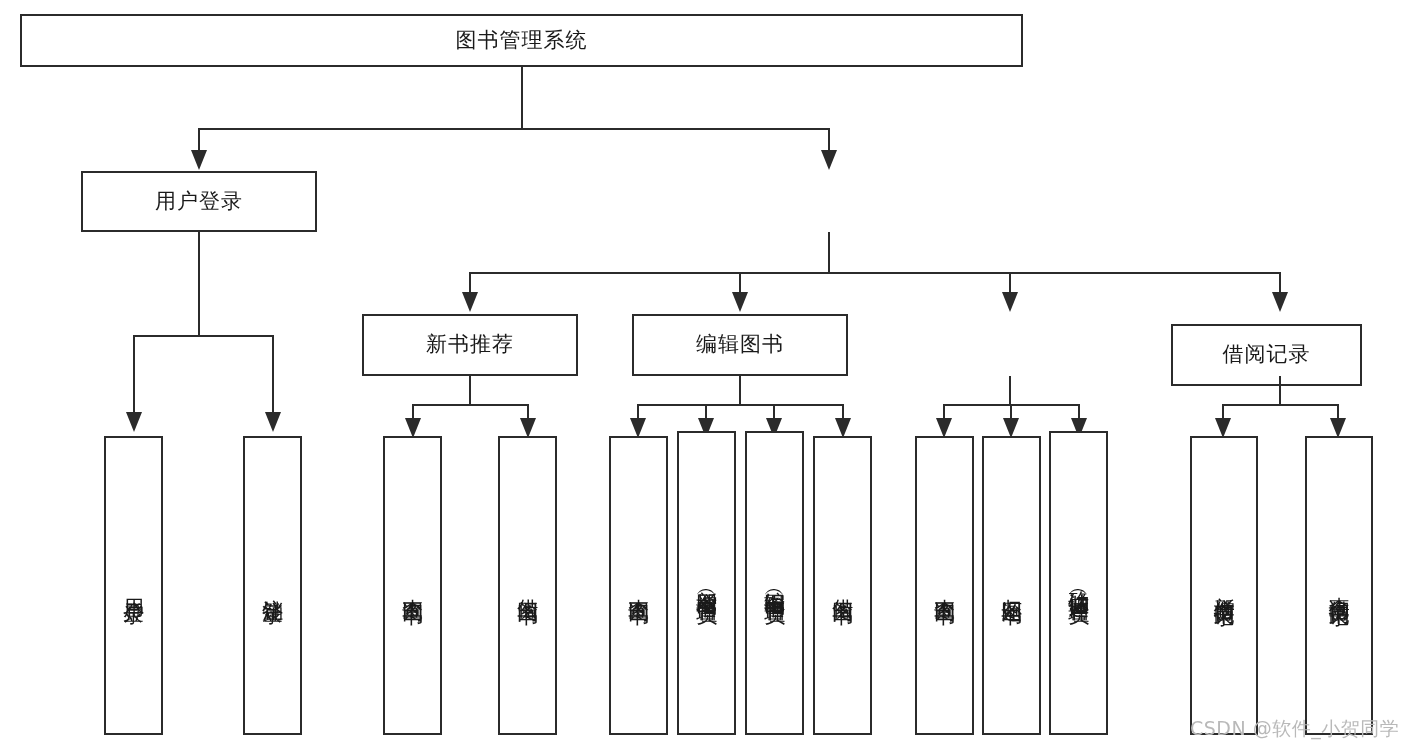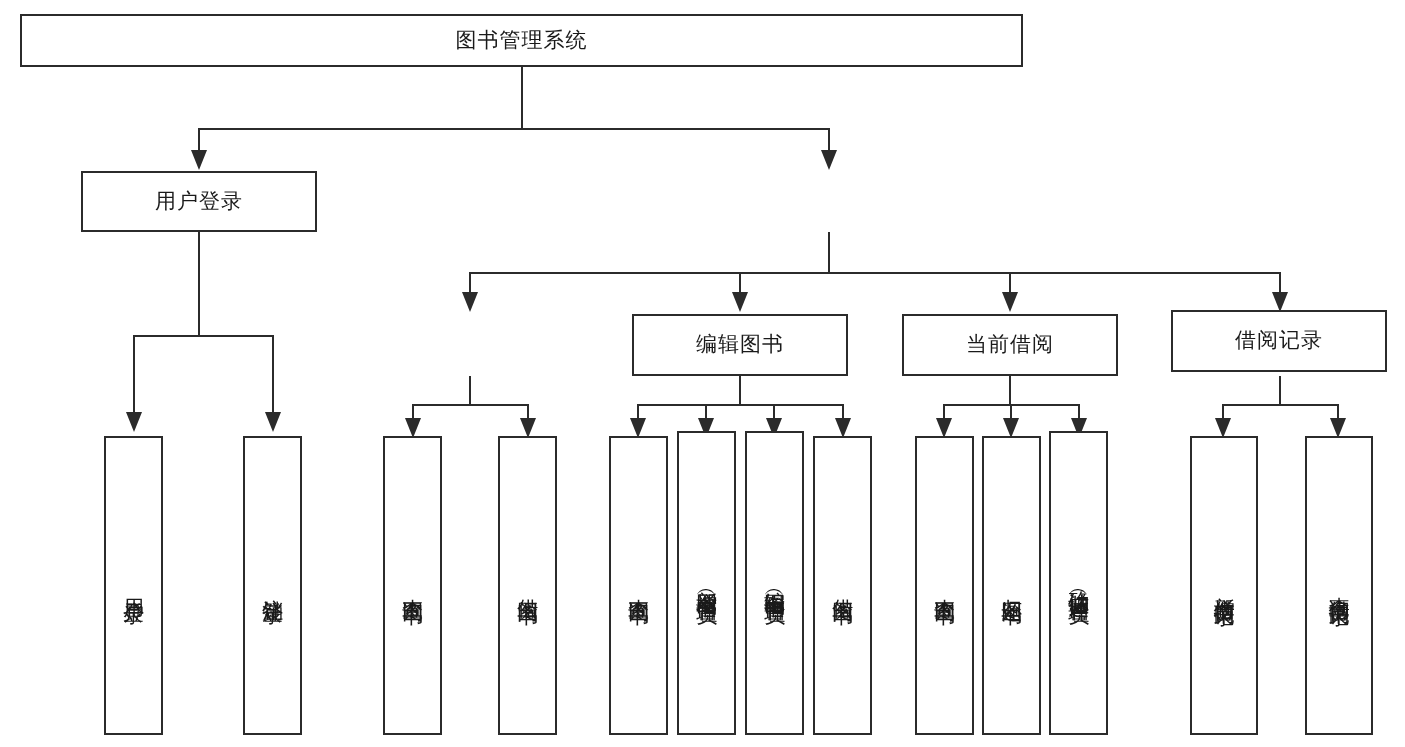--- a/index.html
+++ b/index.html
@@ -100,27 +100,27 @@
   <div class="edge h" style="left:469px; top:272px; width:812px;"></div>
   <div class="edge v" style="left:469px; top:272px; height:25px;"></div>
   <div class="arrow" style="left:462px; top:292px;"></div>
   <div class="edge v" style="left:739px; top:272px; height:25px;"></div>
   <div class="arrow" style="left:732px; top:292px;"></div>
   <div class="edge v" style="left:1009px; top:272px; height:25px;"></div>
   <div class="arrow" style="left:1002px; top:292px;"></div>
   <div class="edge v" style="left:1279px; top:272px; height:25px;"></div>
   <div class="arrow" style="left:1272px; top:292px;"></div>
 
+  <div class="node horizontal" style="left:362px; top:314px; width:216px; height:62px;">
+    <span class="node-label">新书推荐</span>
+  </div>
   <div class="node horizontal" style="left:632px; top:314px; width:216px; height:62px;">
     <span class="node-label">编辑图书</span>
   </div>
-  <div class="node horizontal" style="left:902px; top:314px; width:216px; height:62px;">
-    <span class="node-label">当前借阅</span>
-  </div>
-  <div class="node horizontal" style="left:1171px; top:310px; width:216px; height:62px;">
+  <div class="node horizontal" style="left:1171px; top:324px; width:191px; height:62px;">
     <span class="node-label">借阅记录</span>
   </div>
 
   <div class="edge v" style="left:469px; top:376px; height:28px;"></div>
   <div class="edge h" style="left:412px; top:404px; width:116px;"></div>
   <div class="edge v" style="left:412px; top:404px; height:18px;"></div>
   <div class="arrow" style="left:405px; top:418px;"></div>
   <div class="edge v" style="left:527px; top:404px; height:18px;"></div>
   <div class="arrow" style="left:520px; top:418px;"></div>
 
@@ -188,14 +188,15 @@
     <span class="node-label">确认归还（管理员）</span>
   </div>
 
   <div class="node vertical" style="left:1190px; top:436px; width:68px; height:299px;">
     <span class="node-label">新增借阅记录</span>
   </div>
   <div class="node vertical" style="left:1305px; top:436px; width:68px; height:299px;">
     <span class="node-label">查询借阅记录</span>
   </div>
 
+  <div id="watermark" style="left:1190px; top:716px;">CSDN @软件_小贺同学</div>
 
 </div>
 
 </body></html>

